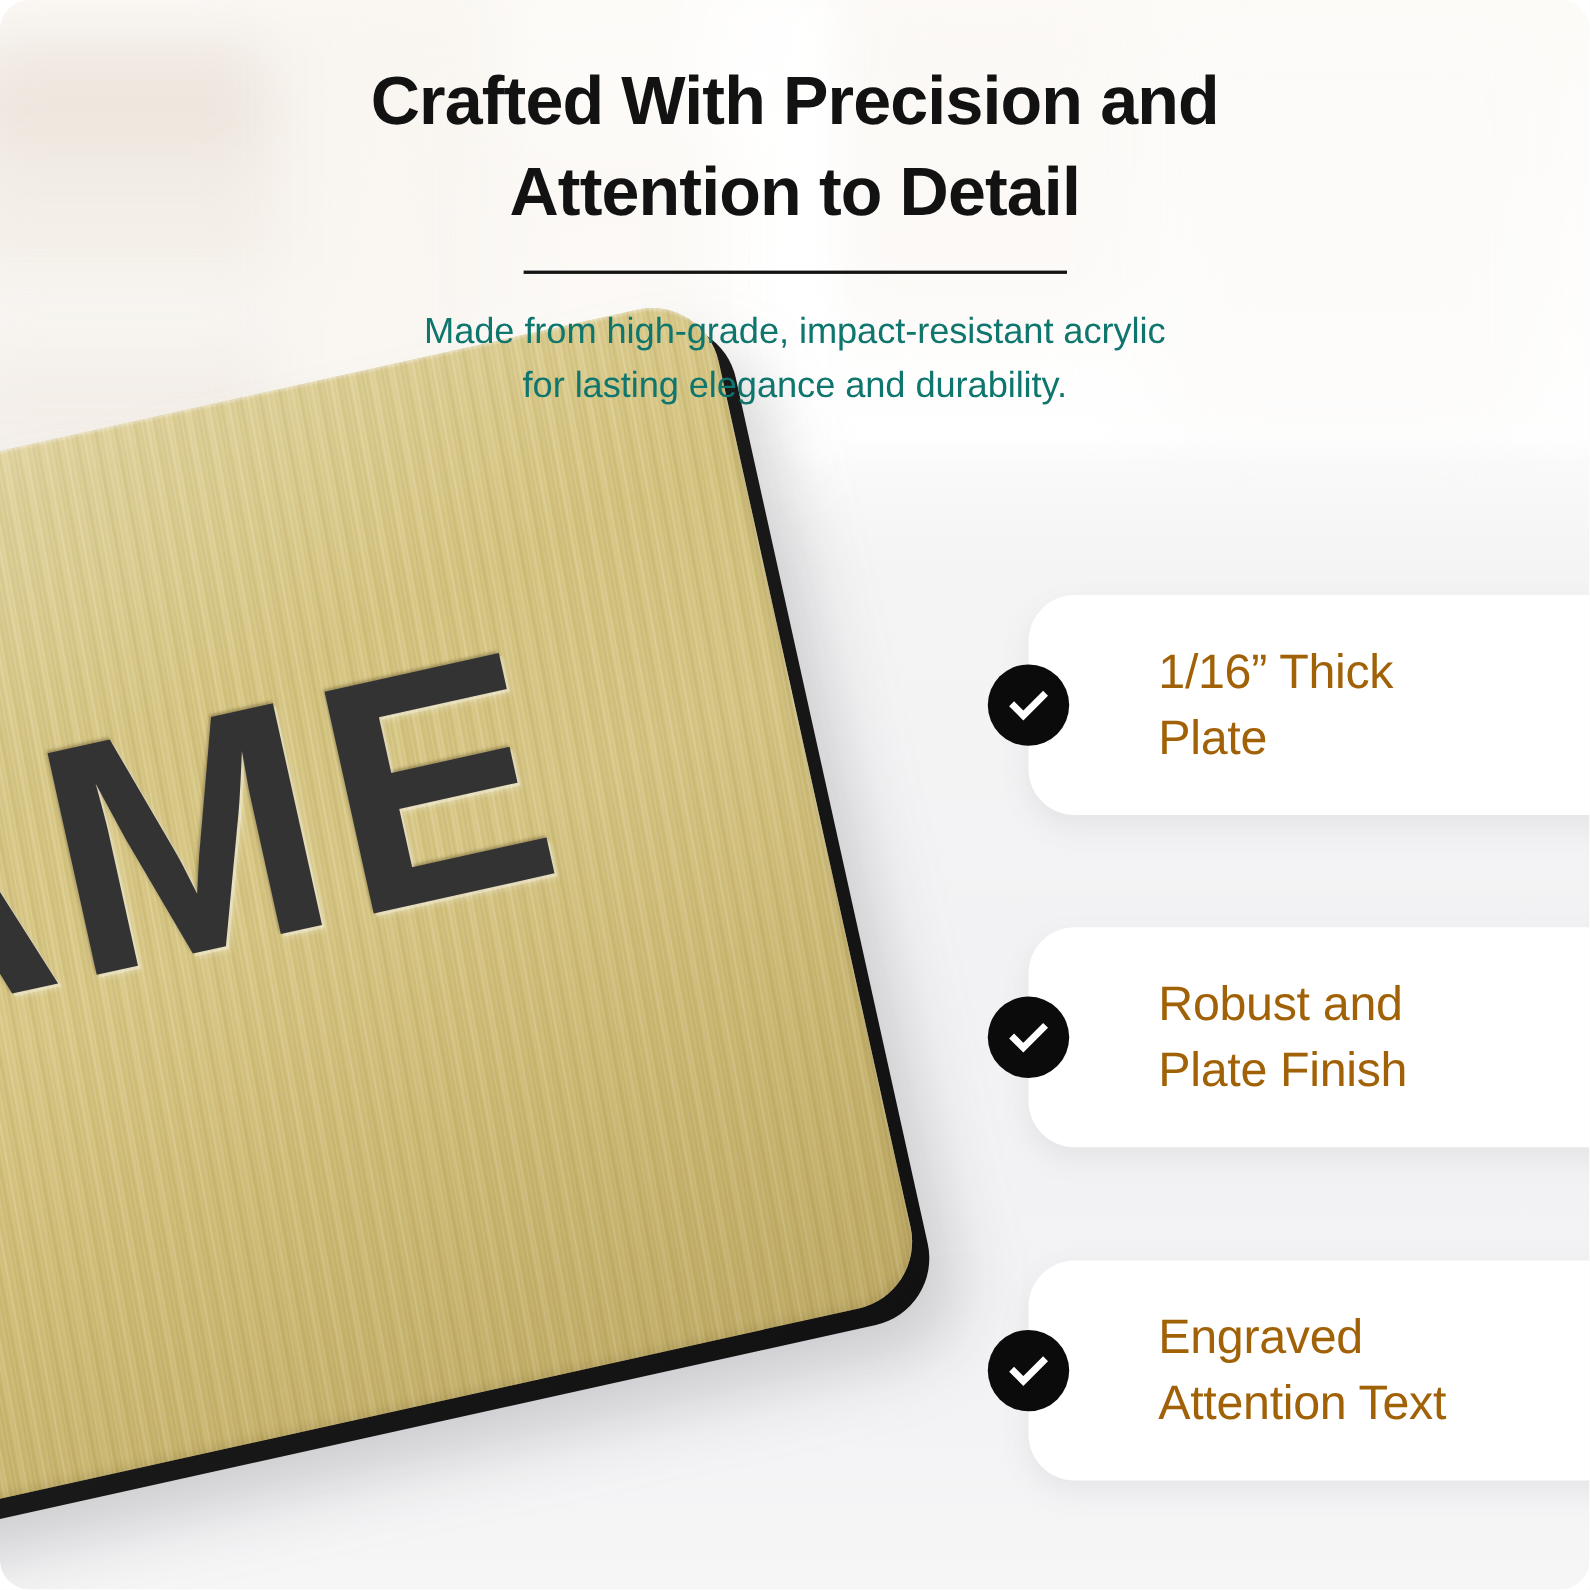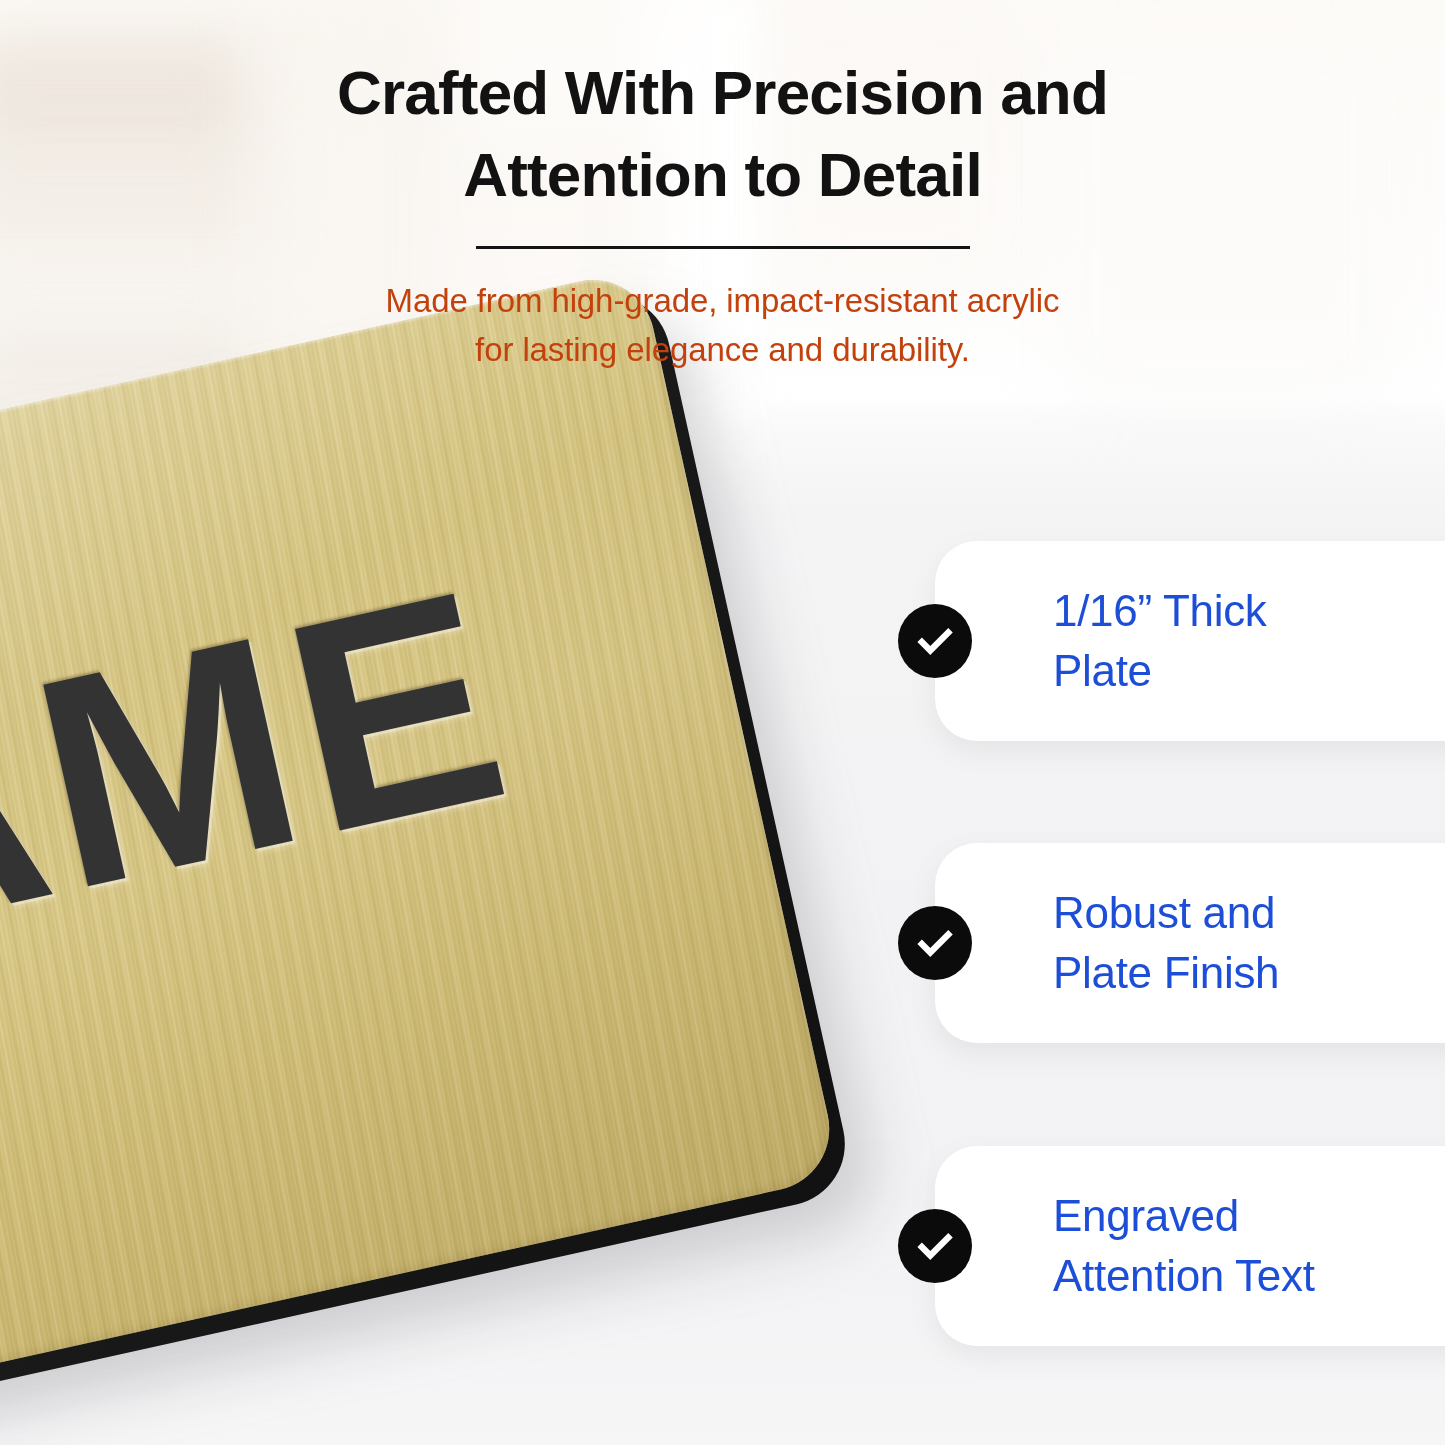--- a/index.html
+++ b/index.html
@@ -10,20 +10,21 @@
   body {
     font-family: "Liberation Sans", sans-serif;
   }
 
   #stage {
     position: relative;
     width: 1445px;
     height: 1445px;
     overflow: hidden;
     background: #fdfcfb;
+    border-radius: 27px;
   }
 
   
   .bg-base {
     position: absolute;
     inset: 0;
     background: #fbfafa;
   }
   .bg-surface {
     position: absolute;
@@ -95,21 +96,21 @@
   }
 
   .subhead {
     position: absolute;
     left: 0; right: 0;
     top: 277px;
     text-align: center;
     font-size: 33px;
     font-weight: 400;
     line-height: 1.48;
-    color: #c2410c;
+    color: #0f766e;
     letter-spacing: -0.1px;
     z-index: 6;
   }
   .subhead .sh-line { display: block; }
 
   
   .plate-wrap {
     position: absolute;
     left: -430px;
     top: 365px;
@@ -247,21 +248,21 @@
     align-items: center;
     justify-content: center;
     z-index: 9;
   }
   .check-badge svg { width: 42px; height: 42px; display: block; }
 
   .card-text {
     font-size: 44px;
     font-weight: 400;
     line-height: 1.36;
-    color: #1d4ed8;
+    color: #a16207;
     letter-spacing: -0.3px;
   }
   .card-text .ct-line { display: block; white-space: nowrap; }
 </style>
 </head>
 <body>
 
 <div id="stage">
 
   <div class="bg-base"></div>

